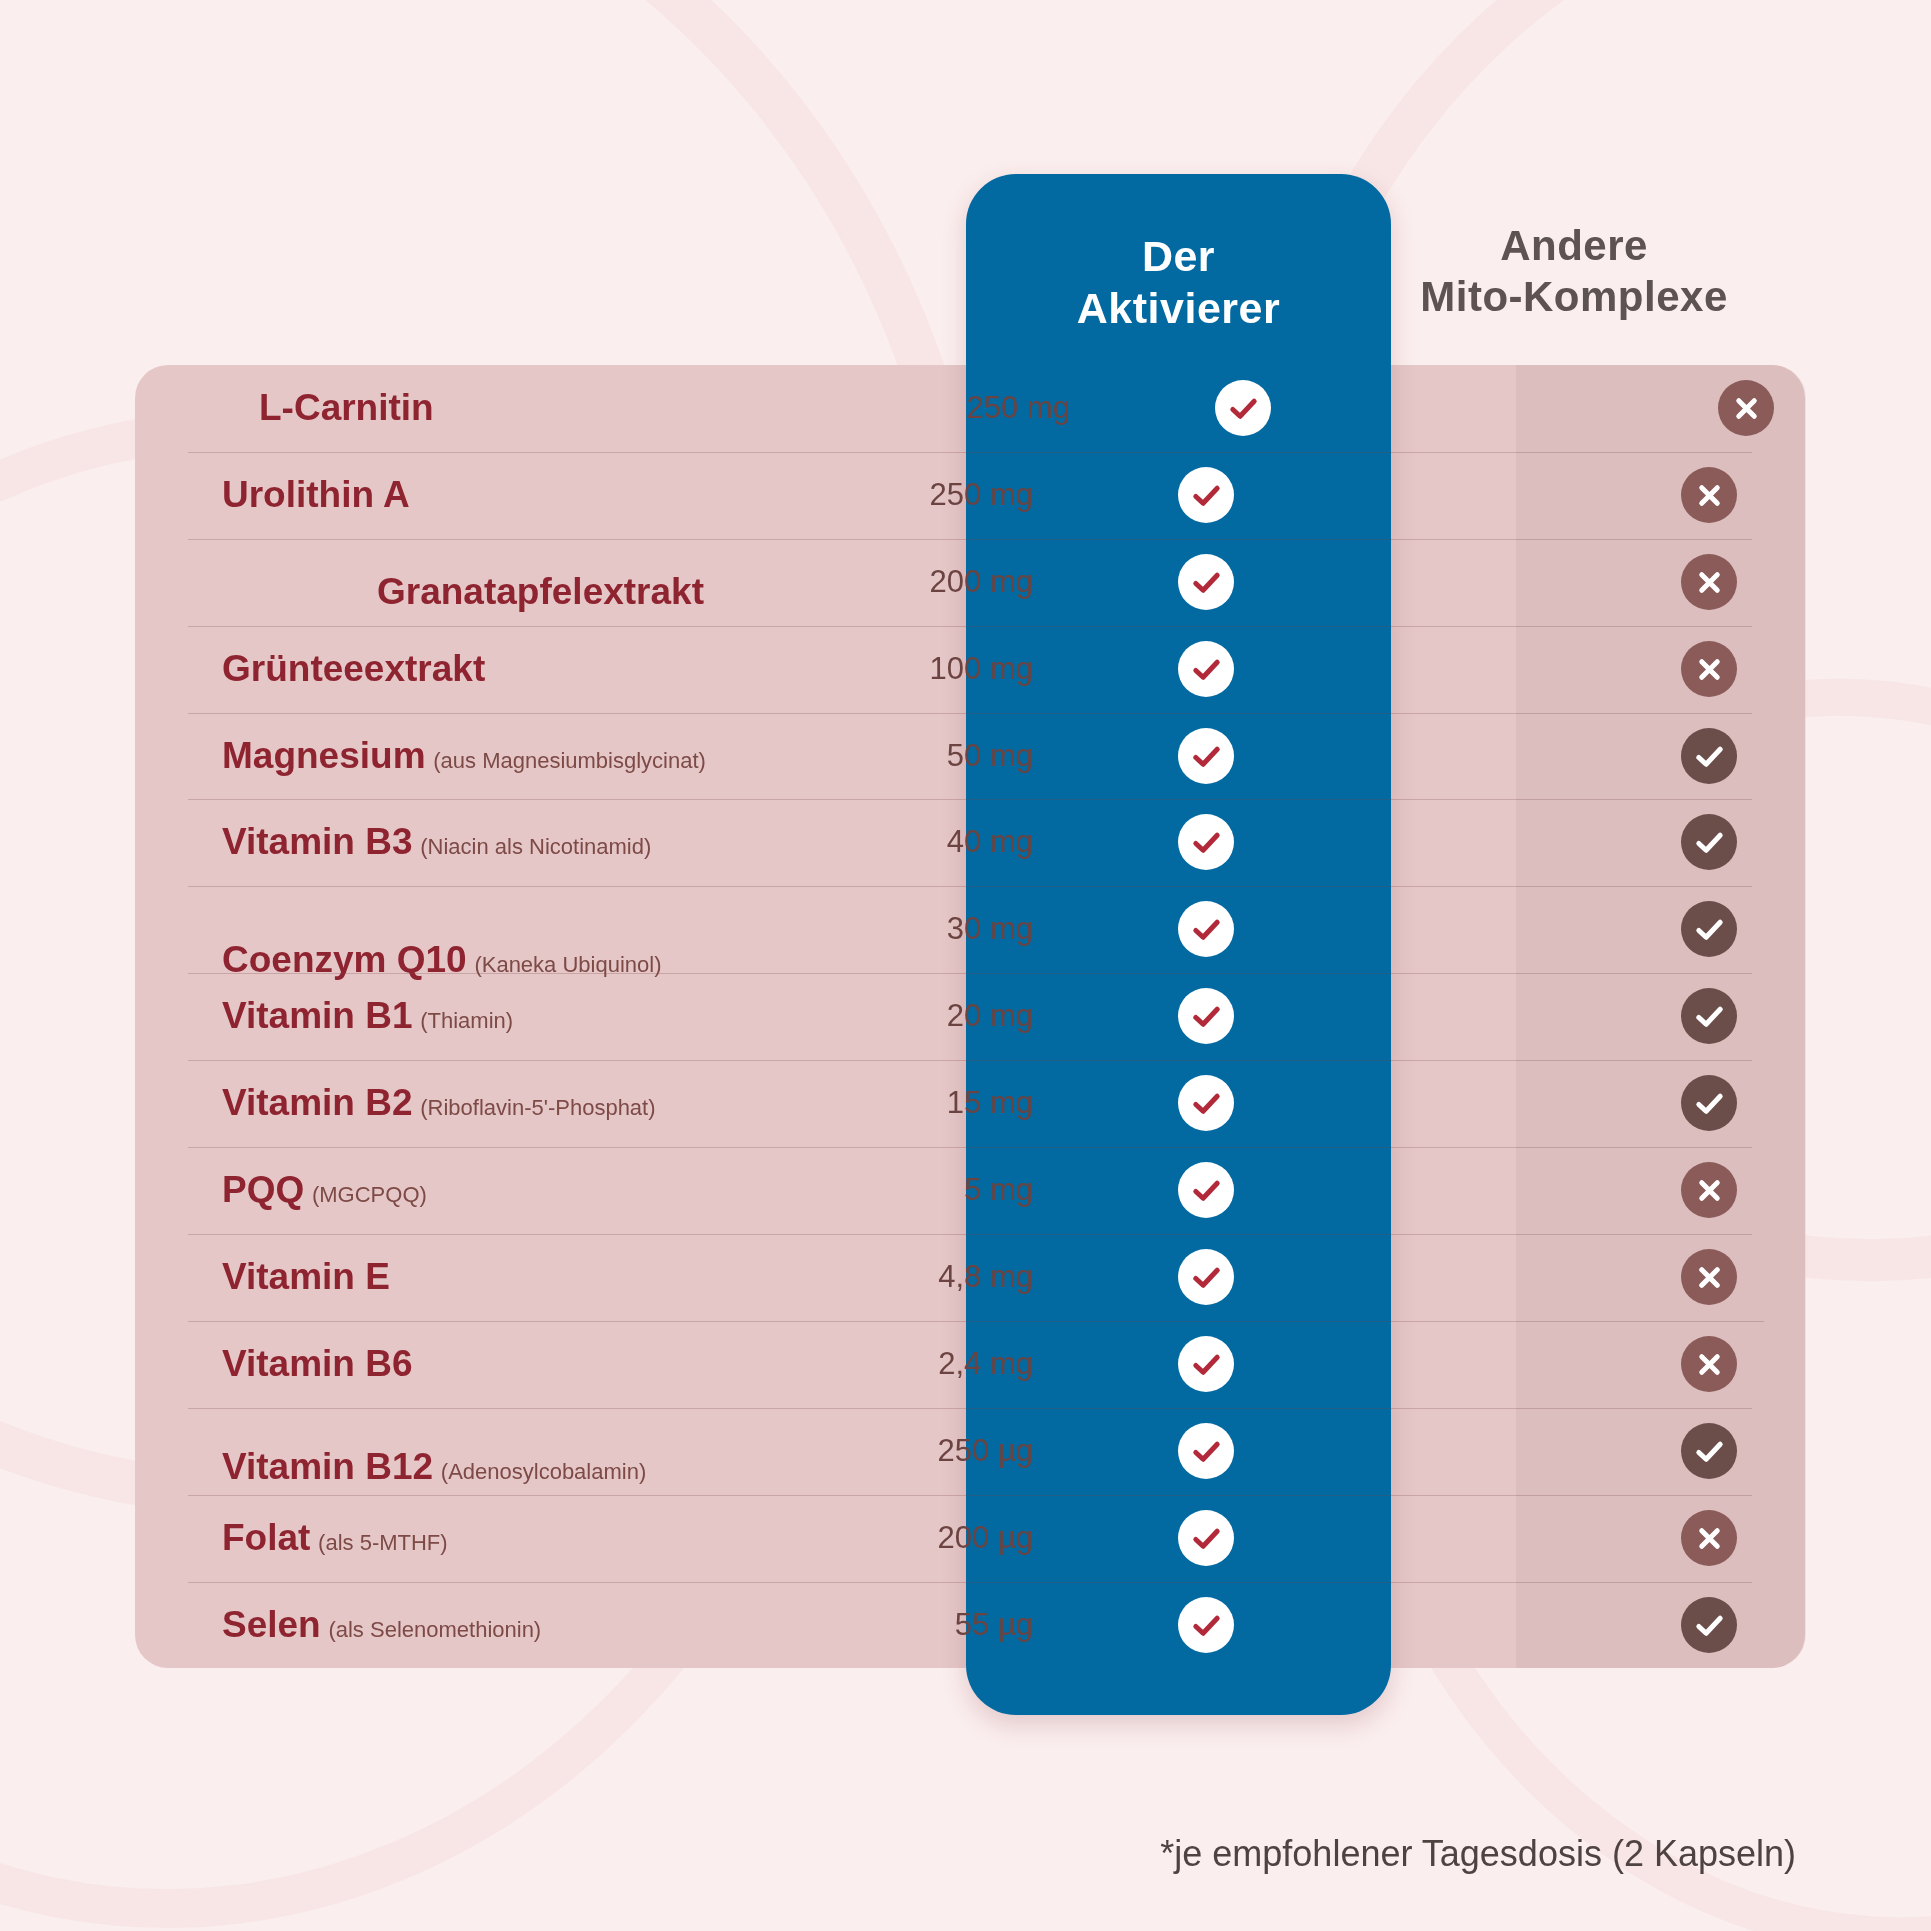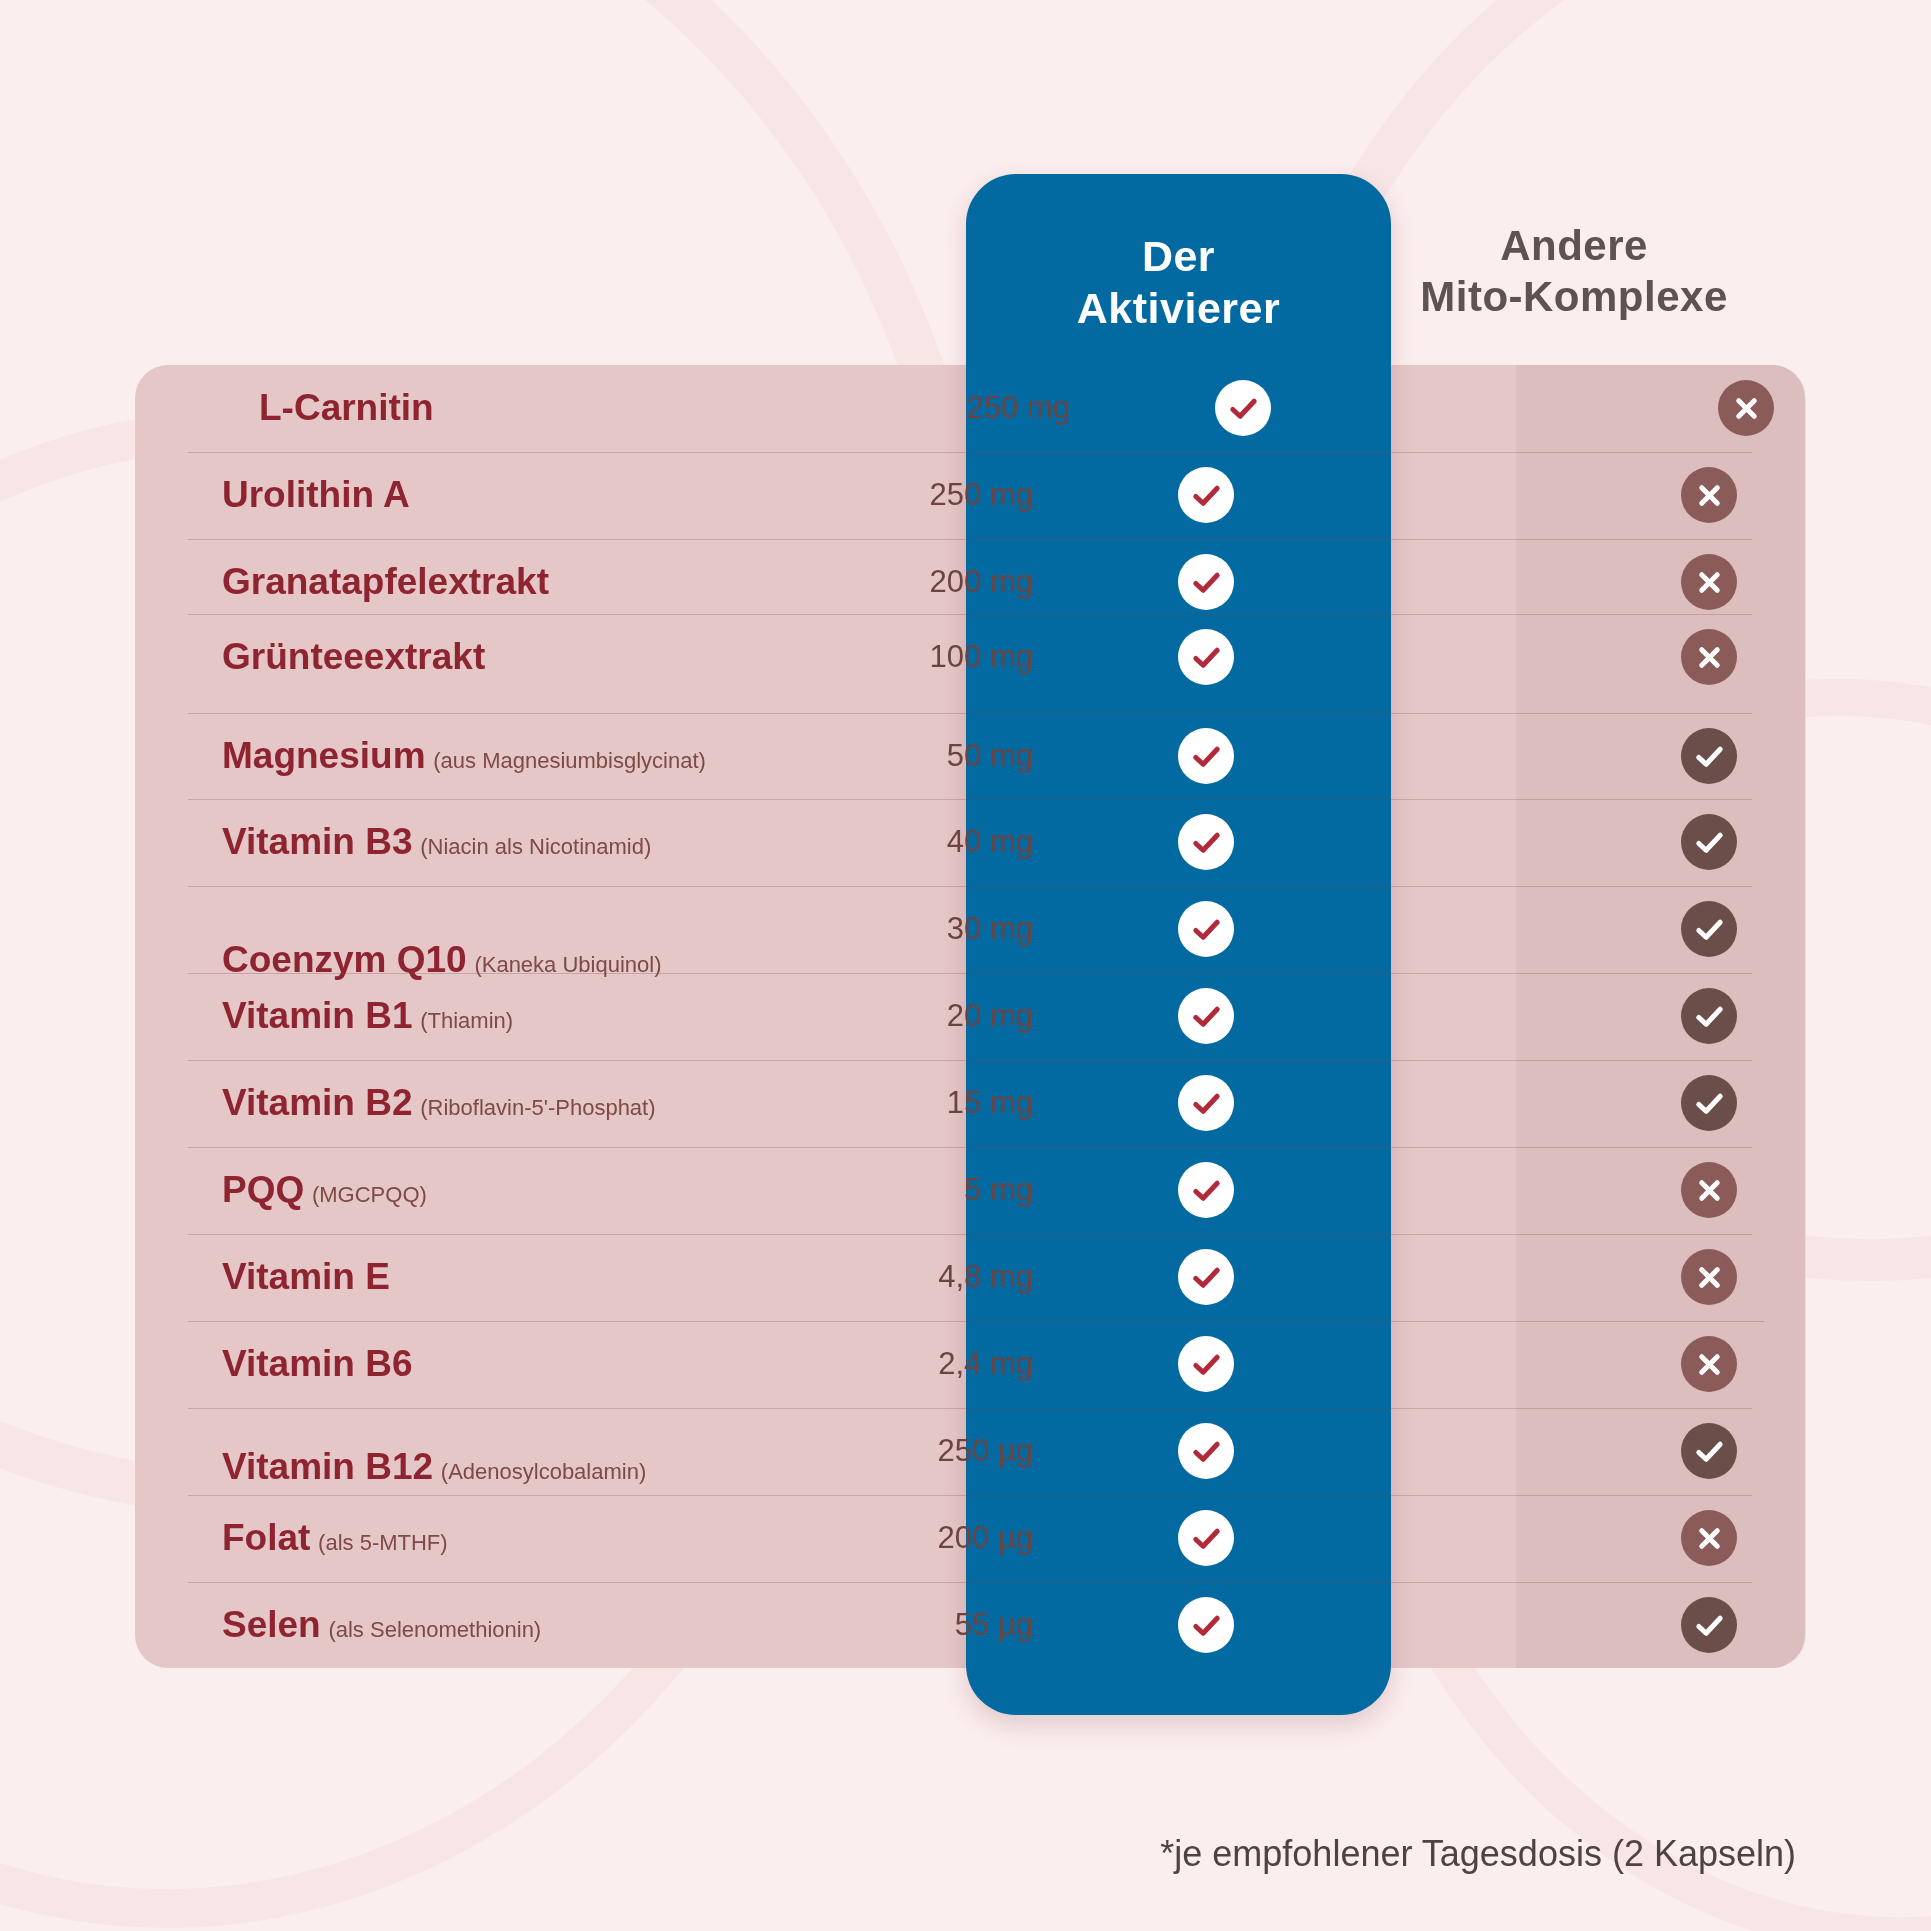--- a/index.html
+++ b/index.html
@@ -217,34 +217,34 @@
           </svg>
         </div>
         <div class="mark right cross-dark" style="top: 15.4px;">
           <svg width="31" height="31" viewBox="0 0 32 32" aria-hidden="true">
             <path d="M8 8 L24 24 M24 8 L8 24" fill="none" stroke="#ffffff" stroke-width="5.2" stroke-linecap="round"></path>
           </svg>
         </div>
       </div>
       <div class="row" style="top: 174px; height: 87px;">
         <div class="divider"></div>
-        <div class="cell-name" style="top: 22px;">Granatapfelextrakt</div>
+        <div class="cell-name" style="top: 32px; text-align: center;">Granatapfelextrakt</div>
         <div class="cell-amount" style="top: 25px;">200 mg</div>
         <div class="mark center check-white" style="top: 15.4px;">
           <svg width="33" height="33" viewBox="0 0 34 34" aria-hidden="true">
             <path d="M6 18 L13.5 25 L28 9.5" fill="none" stroke="#b22a3a" stroke-width="5.2" stroke-linecap="round" stroke-linejoin="round"></path>
           </svg>
         </div>
         <div class="mark right cross-dark" style="top: 15.4px;">
           <svg width="31" height="31" viewBox="0 0 32 32" aria-hidden="true">
             <path d="M8 8 L24 24 M24 8 L8 24" fill="none" stroke="#ffffff" stroke-width="5.2" stroke-linecap="round"></path>
           </svg>
         </div>
       </div>
-      <div class="row" style="top: 249px; height: 87px;">
+      <div class="row" style="top: 261px; height: 87px;">
         <div class="divider"></div>
         <div class="cell-name" style="top: 22px;">Grünteeextrakt</div>
         <div class="cell-amount" style="top: 25px;">100 mg</div>
         <div class="mark center check-white" style="top: 15.4px;">
           <svg width="33" height="33" viewBox="0 0 34 34" aria-hidden="true">
             <path d="M6 18 L13.5 25 L28 9.5" fill="none" stroke="#b22a3a" stroke-width="5.2" stroke-linecap="round" stroke-linejoin="round"></path>
           </svg>
         </div>
         <div class="mark right cross-dark" style="top: 15.4px;">
           <svg width="31" height="31" viewBox="0 0 32 32" aria-hidden="true">

